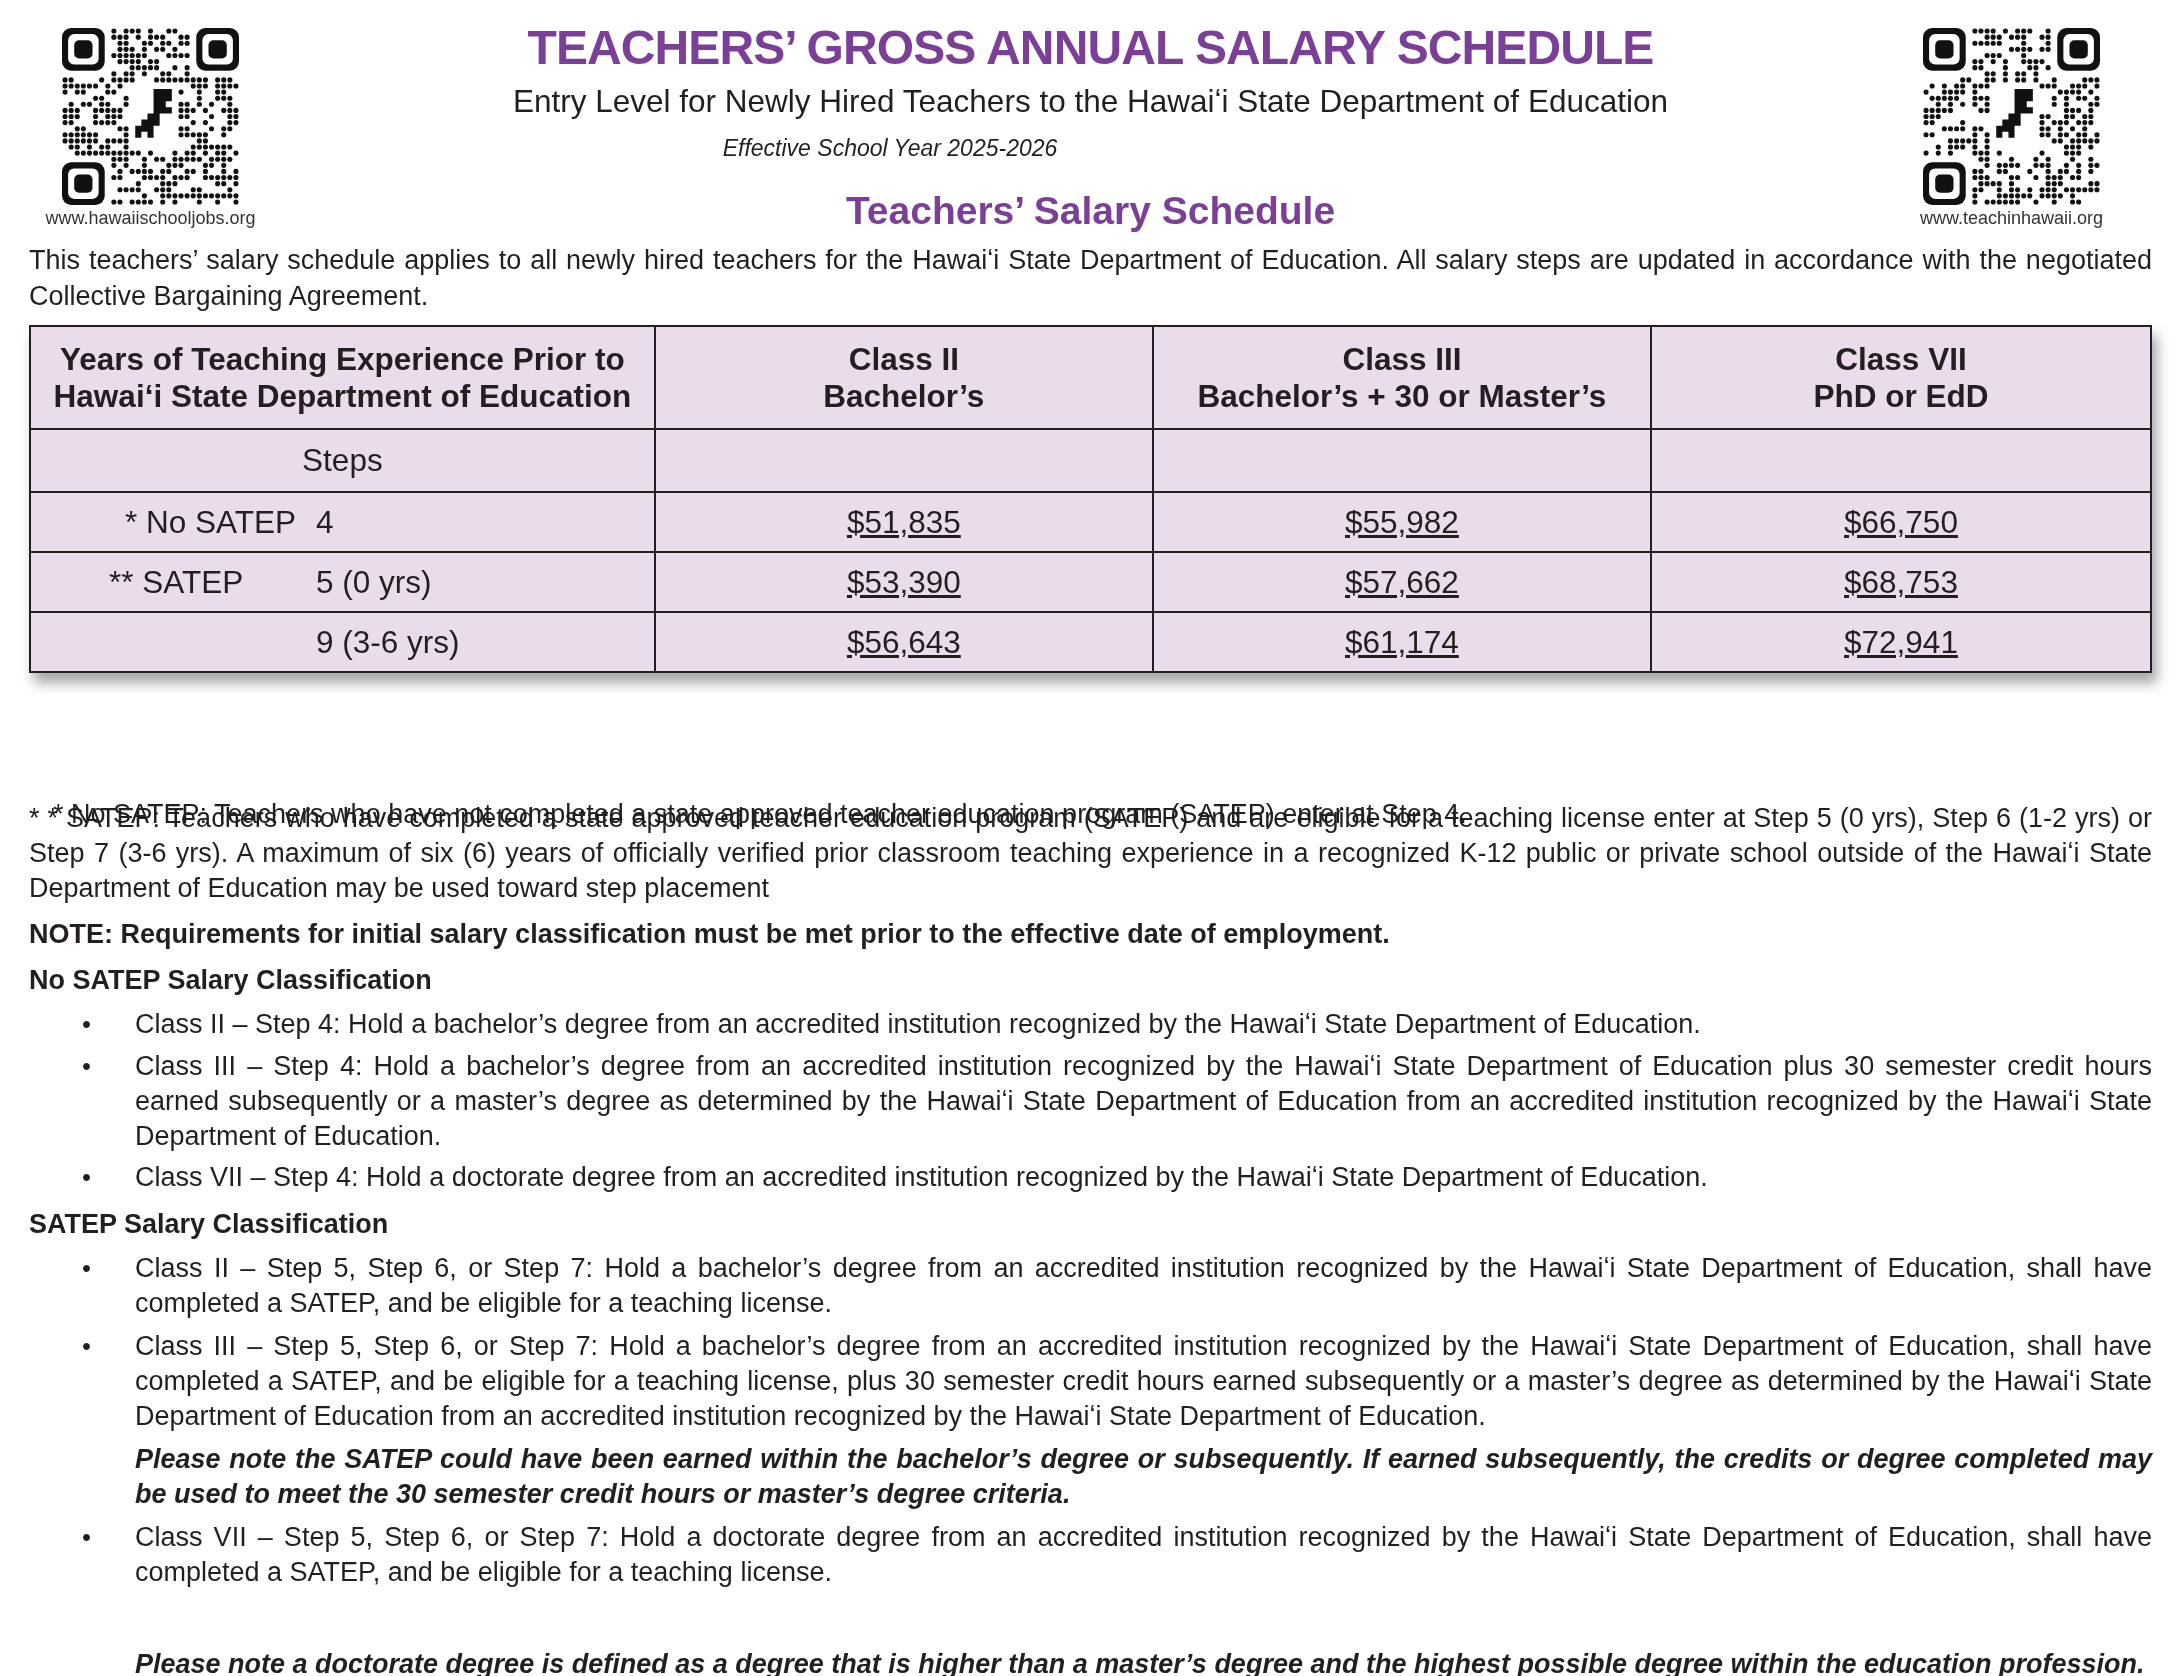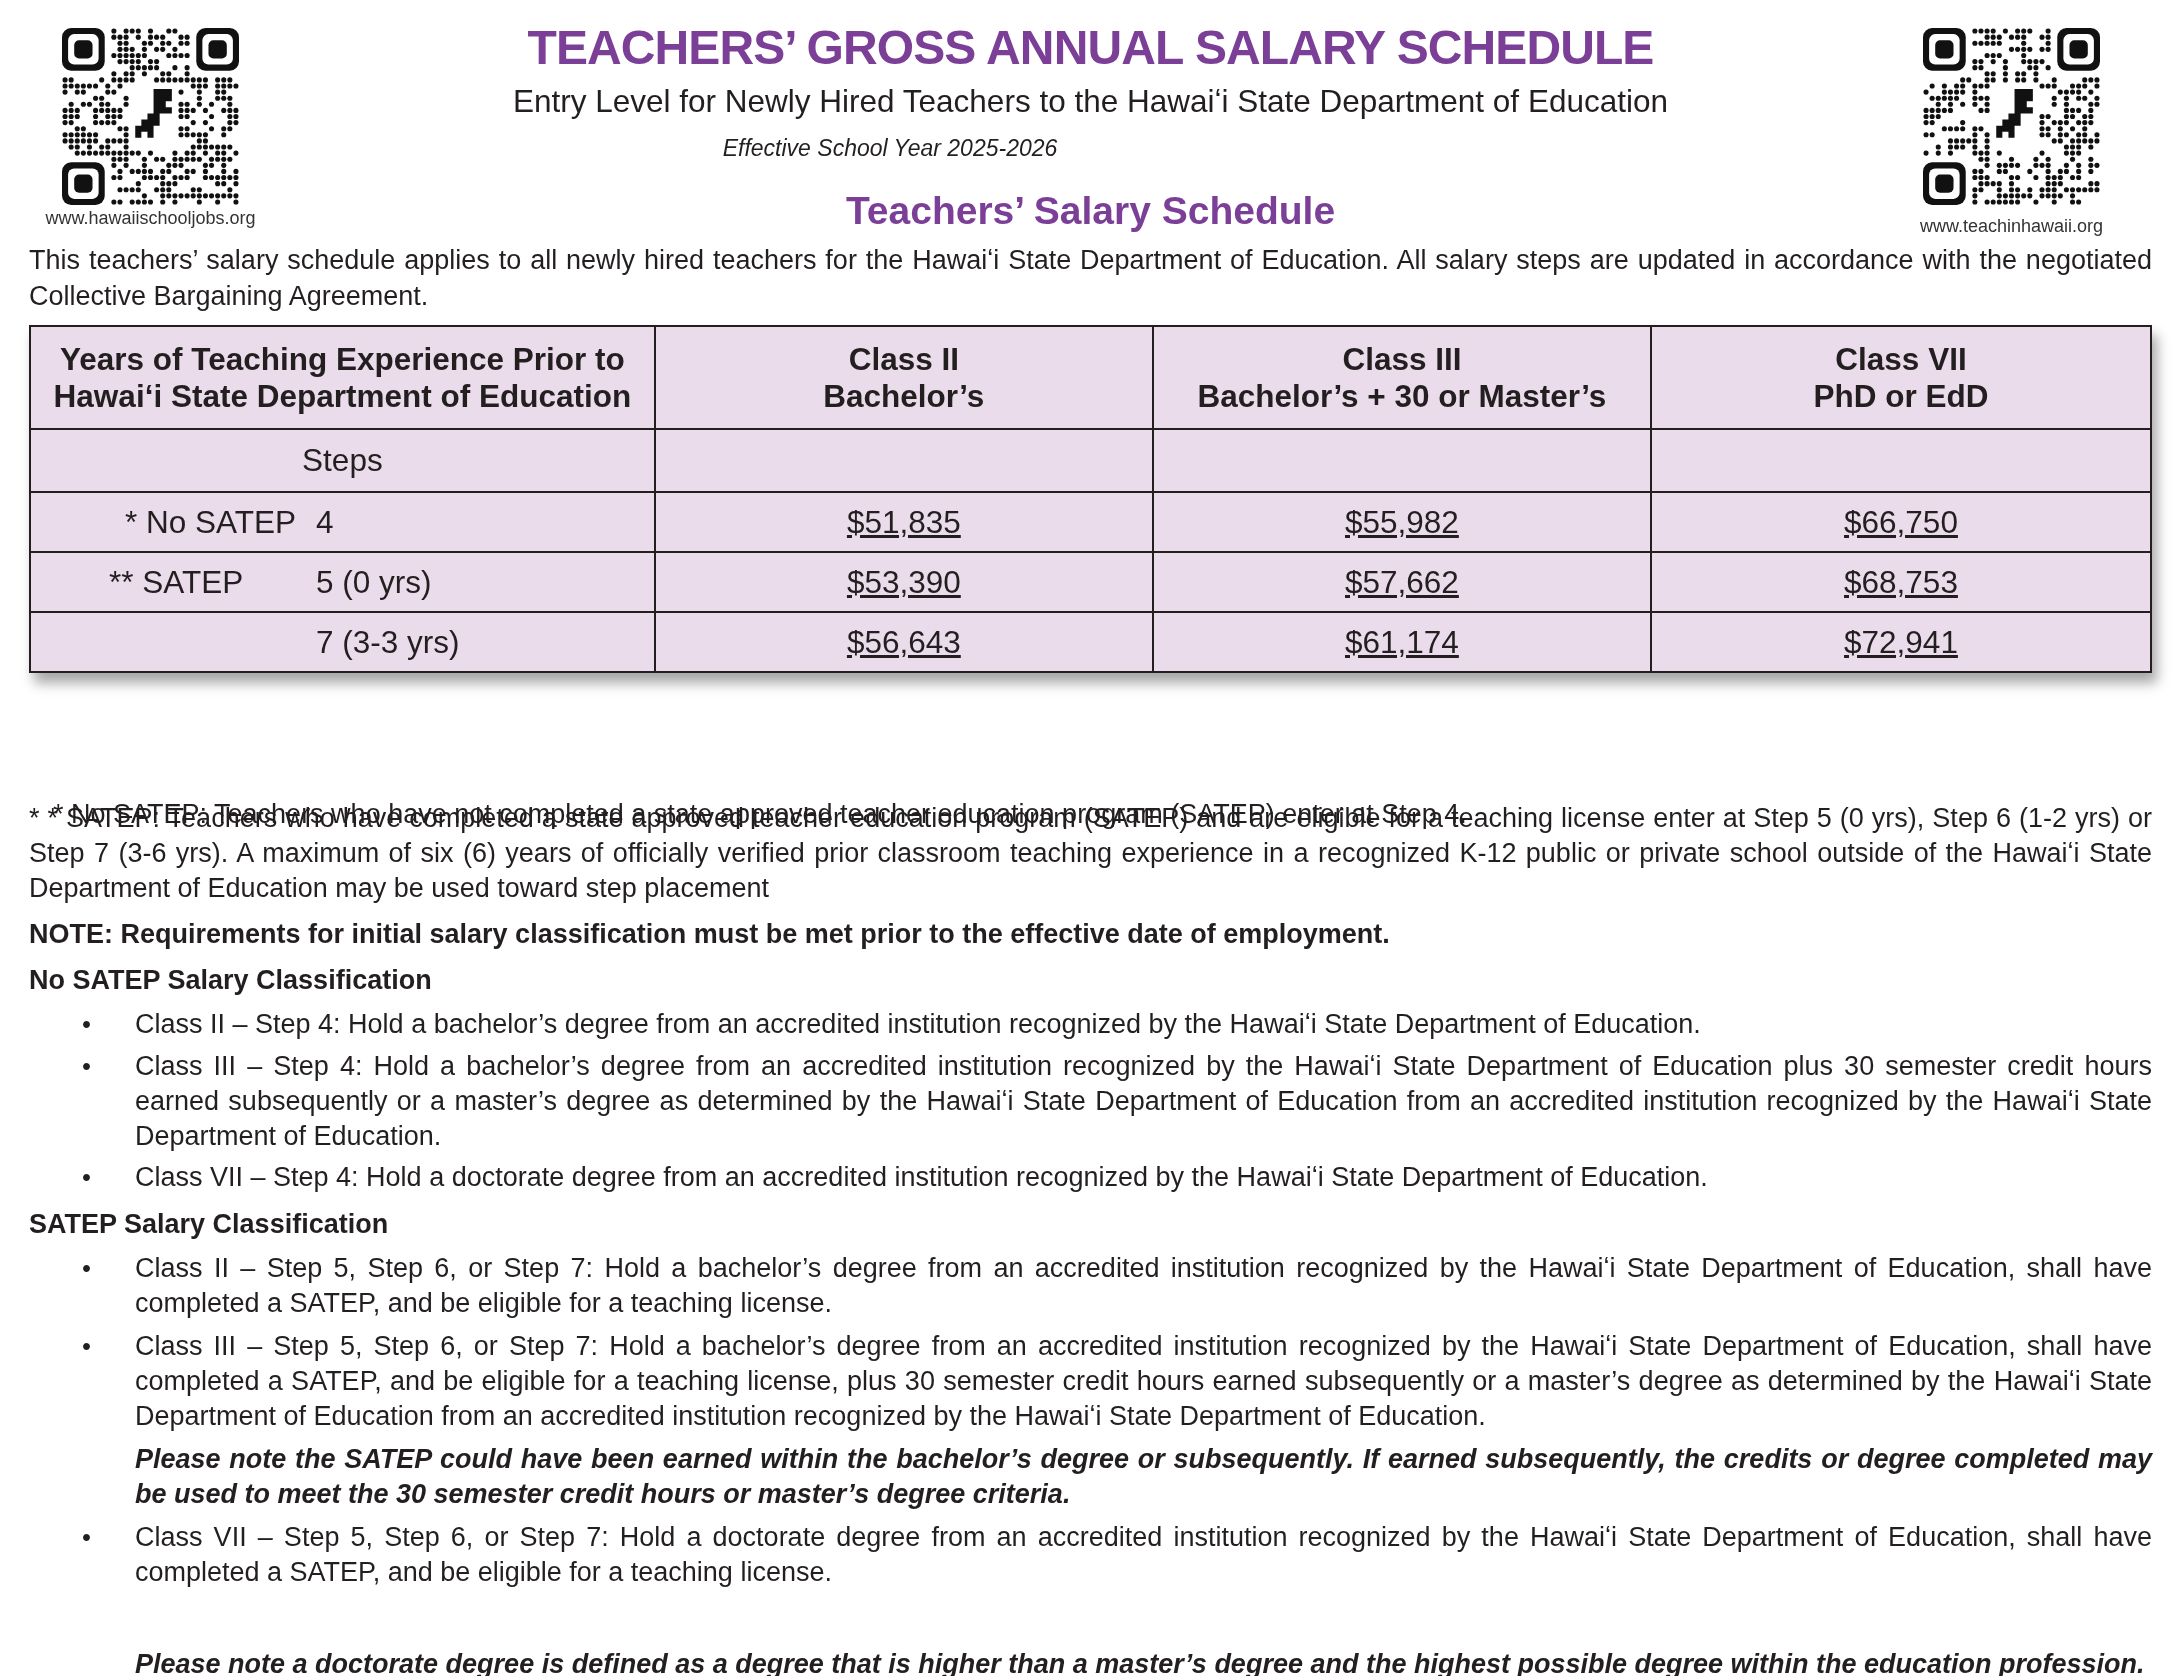--- a/index.html
+++ b/index.html
@@ -675,21 +675,21 @@
         <circle cx="14.5" cy="28.5" r="0.42"></circle>
         <circle cx="15.5" cy="28.5" r="0.42"></circle>
         <circle cx="18.5" cy="28.5" r="0.42"></circle>
         <circle cx="21.5" cy="28.5" r="0.42"></circle>
         <circle cx="24.5" cy="28.5" r="0.42"></circle>
         <circle cx="25.5" cy="28.5" r="0.42"></circle>
       </g>
     <path d="M12 16 h1 v-1 h1 v-1 h1 v-4 h3 v2 h-1 v1 h1 v1 h-2 v2 h-1 v2 h-1 v-1 h-1 v1 h-1 v-2 h-1 z" fill="#111"></path>
   </svg>
 </div>
-<div class="qr-url" style="left:1905px; top:216px; width:213px;">www.teachinhawaii.org</div>
+<div class="qr-url" style="left:1905px; top:208px; width:213px;">www.teachinhawaii.org</div>
 
 <div id="title" class="abs purple">TEACHERS’ GROSS ANNUAL SALARY SCHEDULE</div>
 <div id="subtitle" class="abs">Entry Level for Newly Hired Teachers to the Hawaiʻi State Department of Education</div>
 <div id="effective" class="abs">Effective School Year 2025-2026</div>
 <div id="section-title" class="abs purple">Teachers’ Salary Schedule</div>
 
 <div id="intro" class="abs">This teachers’ salary schedule applies to all newly hired teachers for the Hawaiʻi State Department of Education. All salary steps are updated in accordance with the negotiated Collective Bargaining Agreement.</div>
 
 <table id="salary-table">
   <tbody>
@@ -731,21 +731,21 @@
       <span class="prog" style="left:78px;">** SATEP</span>
       <span class="stepn">5  (0 yrs)</span>
     </td>
     <td>$53,390</td>
     <td>$57,662</td>
     <td>$68,753</td>
   </tr>
   <tr class="data-row">
     <td class="step-cell">
       <span class="prog" style="left:78px;"></span>
-      <span class="stepn">7  (3-3 yrs)</span>
+      <span class="stepn">9  (3-6 yrs)</span>
     </td>
     <td>$56,643</td>
     <td>$61,174</td>
     <td>$72,941</td>
   </tr>
 </tbody>
   </table>
 
 <div class="fn" style="top:757px; left:53px; width:2099px;margin-top:40px;">* No SATEP: Teachers who have not completed a state approved teacher education program (SATEP) enter at Step 4.</div>
 <div class="fn" style="top:801px;">* * SATEP: Teachers who have completed a state approved teacher education program (SATEP) and are eligible for a teaching license enter at Step 5 (0 yrs), Step 6 (1-2 yrs) or Step 7 (3-6 yrs). A maximum of six (6) years of officially verified prior classroom teaching experience in a recognized K-12 public or private school outside of the Hawaiʻi State Department of Education may be used toward step placement</div>

